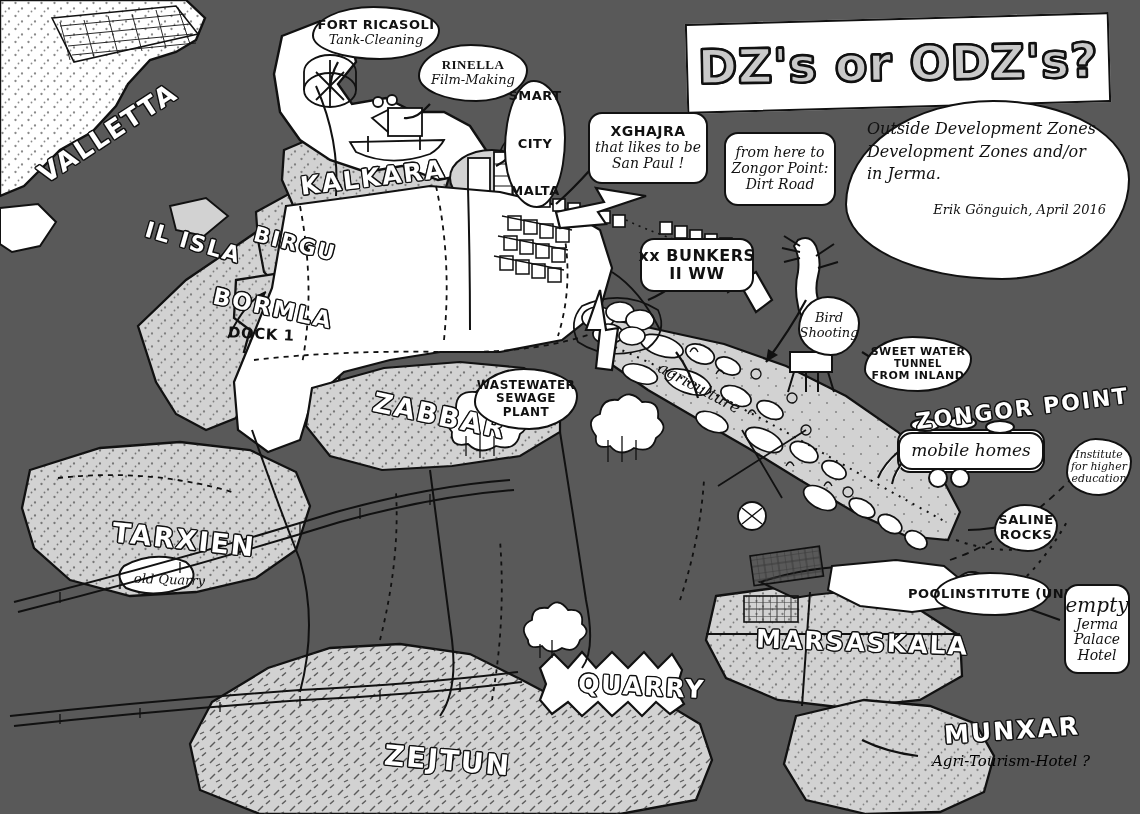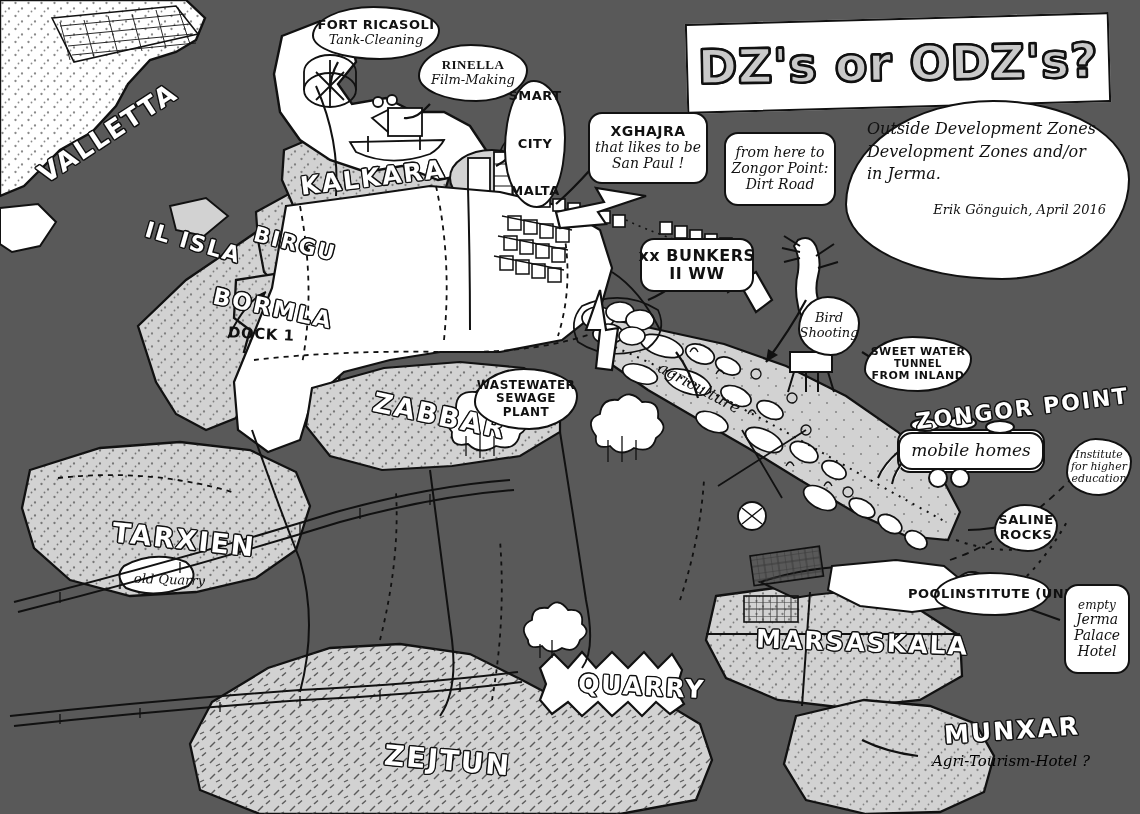--- a/index.html
+++ b/index.html
@@ -514,21 +514,21 @@
       </div>
       <div class="bubble" style="position: absolute; left: 994px; top: 504px; width: 64px; min-height: 48px; display: flex; flex-direction: column; align-items: center; justify-content: center;">
         <div class="block" style="font-size: 13px; white-space: nowrap;">SALINE</div>
         <div class="block" style="font-size: 13px; white-space: nowrap;">ROCKS</div>
       </div>
       <div class="bubble" style="position: absolute; left: 934px; top: 572px; width: 116px; min-height: 44px; display: flex; flex-direction: row; align-items: center; justify-content: center;">
         <div class="block" style="font-size: 13px; white-space: nowrap;">POOL</div>
         <div class="block" style="font-size: 13px; white-space: nowrap;">INSTITUTE (UNI)</div>
       </div>
       <div class="bubble rect" style="position: absolute; left: 1064px; top: 584px; width: 66px; min-height: 90px; display: flex; flex-direction: column; align-items: center; justify-content: center;">
-        <div class="hand" style="font-size: 12px; white-space: nowrap;">empty</div>
+        <div class="hand" style="font-size: 20px; white-space: nowrap;">empty</div>
         <div class="hand" style="font-size: 14px; white-space: nowrap;">Jerma</div>
         <div class="hand" style="font-size: 14px; white-space: nowrap;">Palace</div>
         <div class="hand" style="font-size: 14px; white-space: nowrap;">Hotel</div>
       </div>
       <div class="bubble" style="position: absolute; left: 474px; top: 368px; width: 104px; min-height: 62px; display: flex; flex-direction: column; align-items: center; justify-content: center;">
         <div class="block" style="font-size: 12px; white-space: nowrap;">WASTEWATER</div>
         <div class="block" style="font-size: 12px; white-space: nowrap;">SEWAGE</div>
         <div class="block" style="font-size: 12px; white-space: nowrap;">PLANT</div>
       </div>
       <div class="" style="position: absolute; left: 918px; top: 748px; width: 186px; min-height: 26px; display: flex; flex-direction: column; align-items: center; justify-content: center; background: transparent; border: none;">

